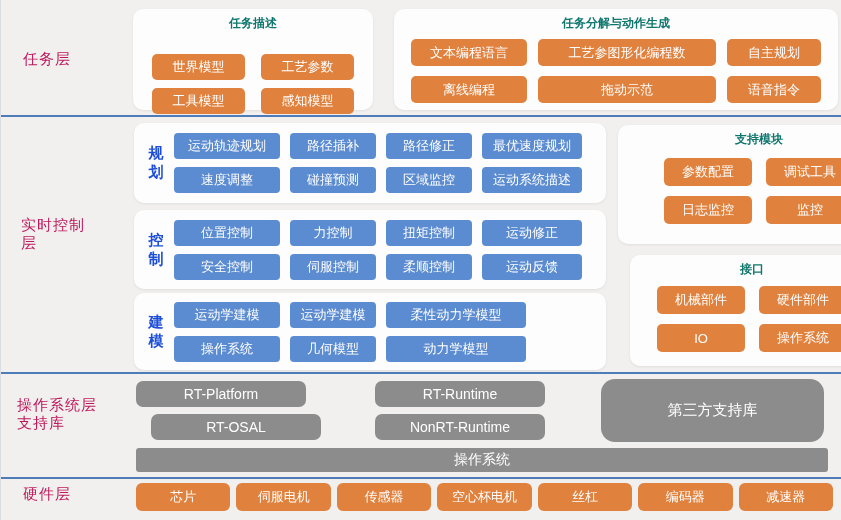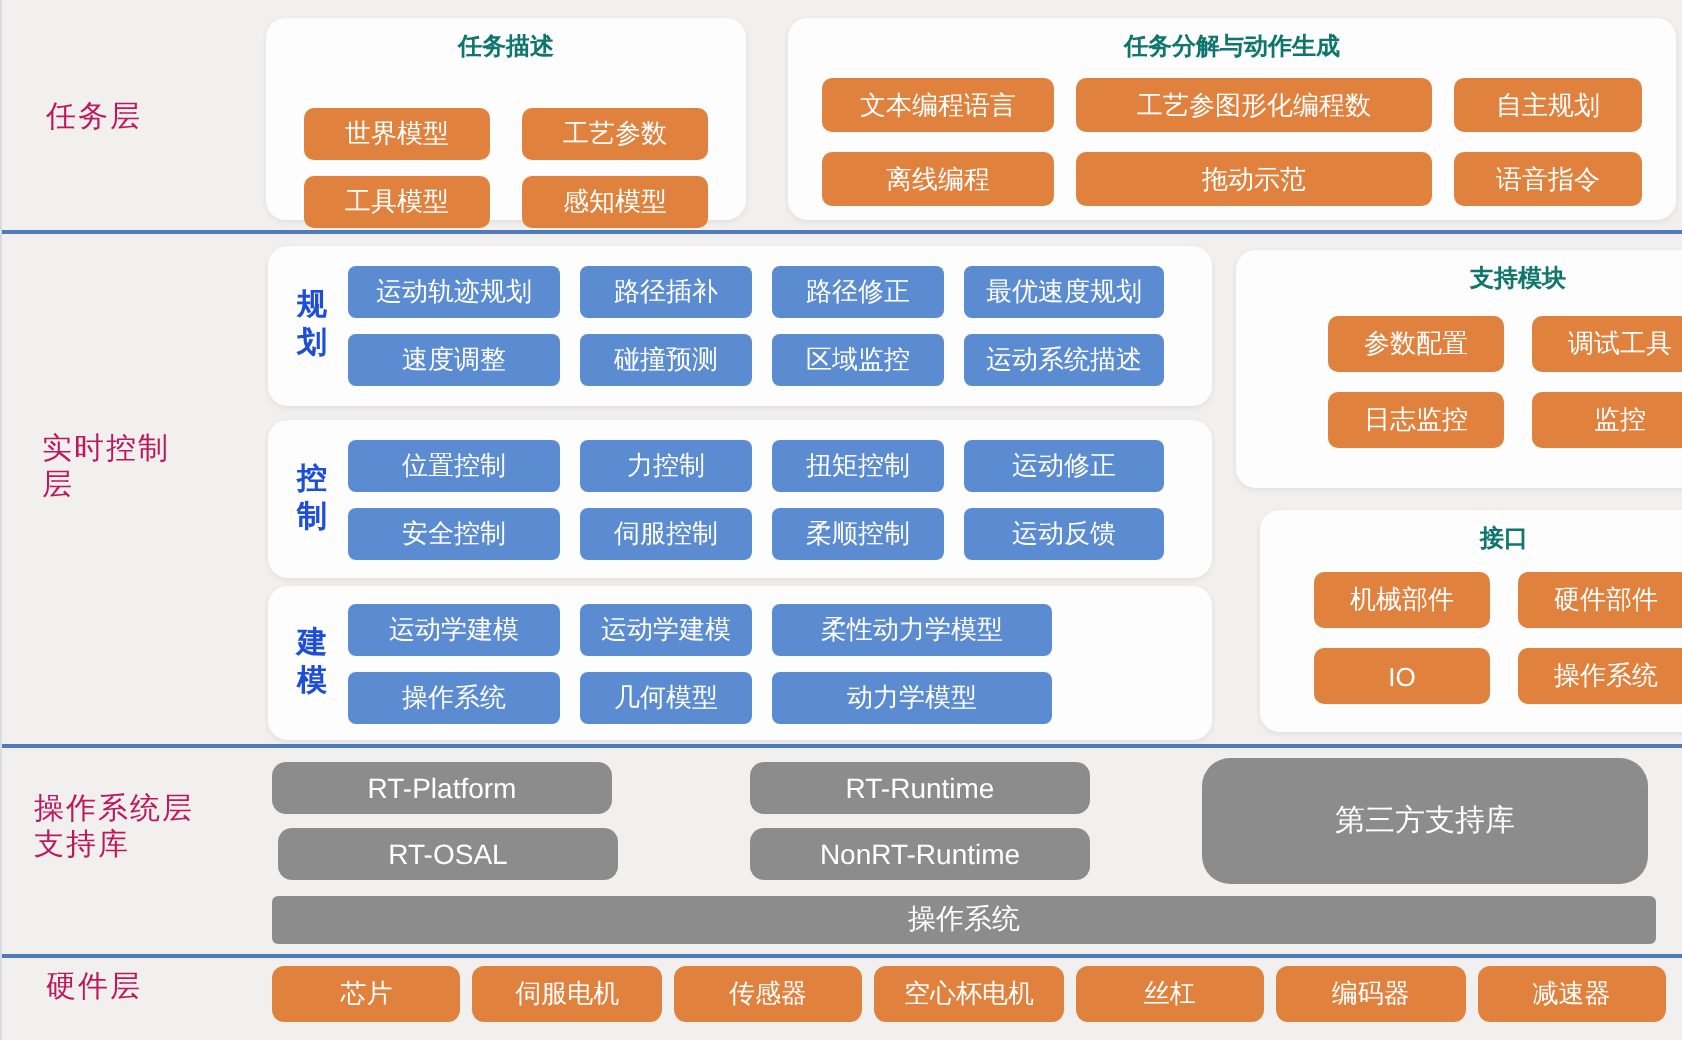--- a/index.html
+++ b/index.html
@@ -136,21 +136,21 @@
     <div class="panel-title">接口</div>
     <div class="grid" style="grid-template-columns:88px 88px;gap:10px 14px;margin-top:8px;grid-auto-rows:28px;">
       <div class="node orange">机械部件</div>
       <div class="node orange">硬件部件</div>
       <div class="node orange">IO</div>
       <div class="node orange">操作系统</div>
     </div>
   </div>
 
   <div class="node gray" style="left:135px;top:381px;width:170px;height:26px;">RT-Platform</div>
-  <div class="node gray" style="left:138px;top:414px;width:170px;height:26px;">RT-OSAL</div>
+  <div class="node gray" style="left:150px;top:414px;width:170px;height:26px;">RT-OSAL</div>
   <div class="node gray" style="left:374px;top:381px;width:170px;height:26px;">RT-Runtime</div>
   <div class="node gray" style="left:374px;top:414px;width:170px;height:26px;">NonRT-Runtime</div>
   <div class="node gray" style="left:600px;top:379px;width:223px;height:63px;border-radius:14px;font-size:15px;">第三方支持库</div>
   <div class="node gray" style="left:135px;top:448px;width:692px;height:24px;border-radius:3px;">操作系统</div>
 
   <div class="hw-row">
     <div class="node orange">芯片</div>
     <div class="node orange">伺服电机</div>
     <div class="node orange">传感器</div>
     <div class="node orange">空心杯电机</div>

